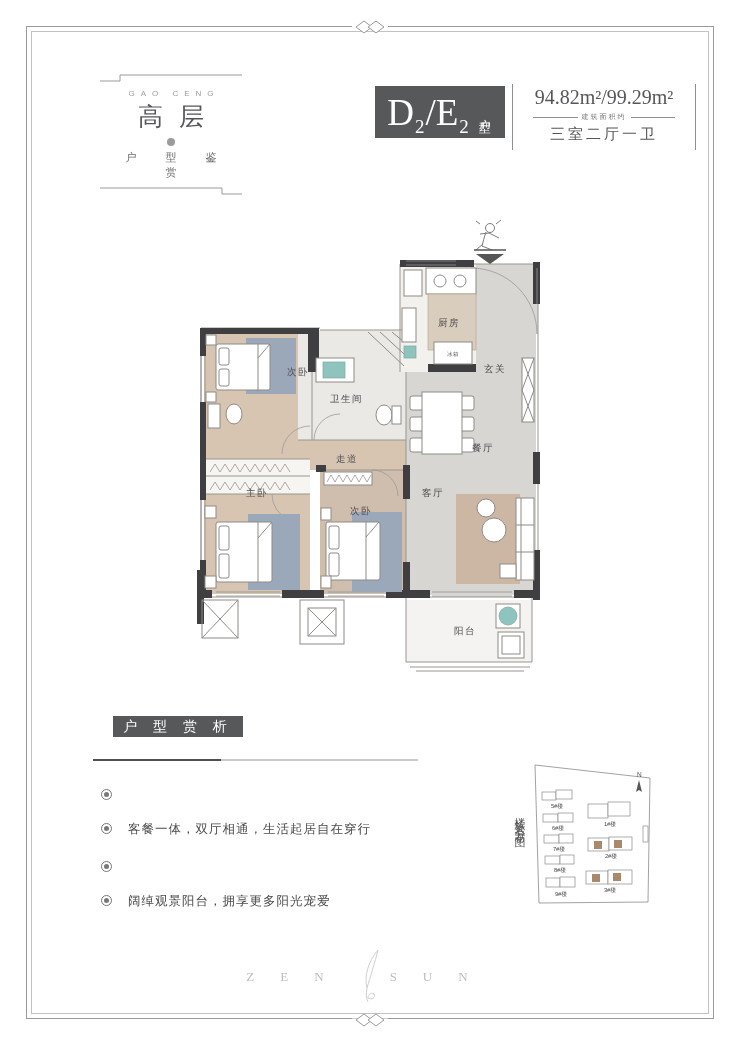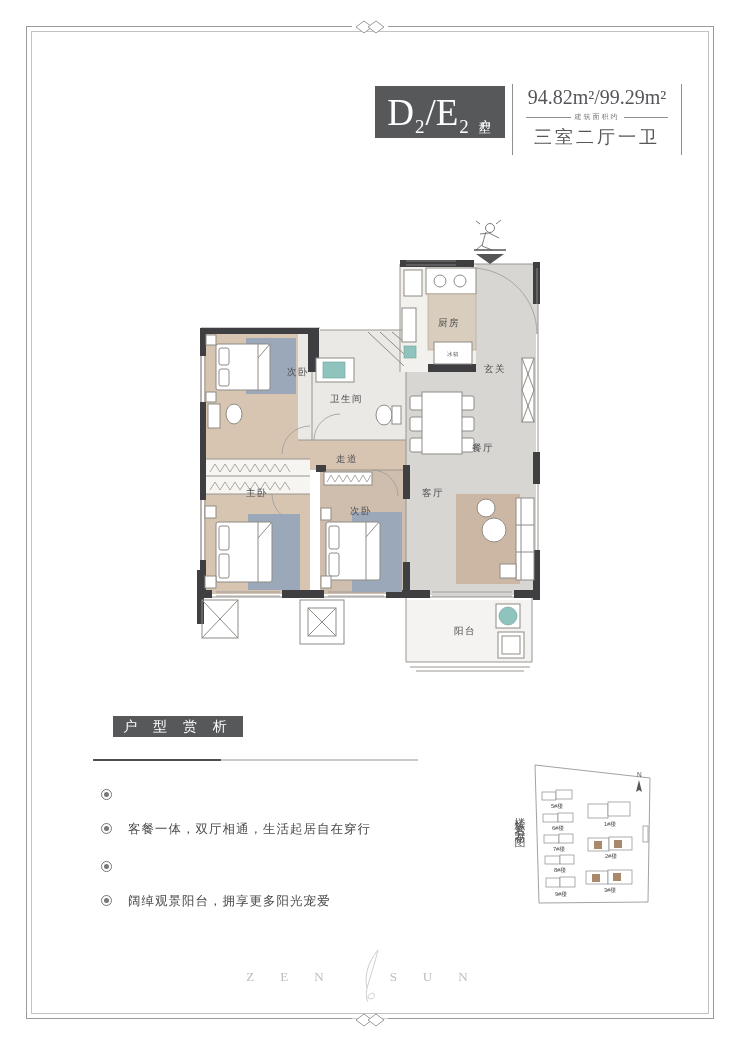--- a/index.html
+++ b/index.html
@@ -20,26 +20,26 @@
   .logo .tag{font-size:11px;letter-spacing:13px;color:#6d6d6d;margin-left:13px;margin-bottom:6px;}
 
   
   .unitbox{position:absolute;left:375px;top:86px;width:130px;height:52px;background:var(--accent_dark);
            color:#fff;display:flex;align-items:center;justify-content:center;font-family:"Liberation Serif",serif;}
   .unitbox .big{font-size:37px;line-height:1;}
   .unitbox .sub{font-size:19px;line-height:1;align-self:flex-end;margin:0 1px 2px 1px;}
   .unitbox .suffix{writing-mode:vertical-rl;font-size:12px;letter-spacing:3px;margin-left:6px;
                    font-family:"Liberation Sans",sans-serif;}
   .areainfo{position:absolute;left:512px;top:84px;width:158px;text-align:center;
-            border-left:1px solid #8f8f8f;border-right:1px solid #8f8f8f;padding:2px 5px 6px;}
+            border-left:1px solid #8f8f8f;border-right:1px solid #8f8f8f;padding:2px 12px 6px;}
   .areainfo .area{font-family:"Liberation Serif",serif;font-size:20px;color:#55565a;}
   .areainfo .divider{display:flex;align-items:center;margin:3px 8px;}
   .areainfo .divider .ln{flex:1;height:1px;background:#8f8f8f;}
   .areainfo .divider .note{font-size:7px;letter-spacing:2px;color:#77787b;padding:0 4px;}
-  .areainfo .rooms{font-size:18px;letter-spacing:3px;color:#55565a;margin-top:2px;}
+  .areainfo .rooms{font-size:15px;letter-spacing:3px;color:#55565a;margin-top:2px;}
 
   
   .floorplan{position:absolute;left:188px;top:212px;}
   .fp-label{font-size:9.5px;letter-spacing:1.5px;fill:#4c4c4e;}
   .fp-label-sm{font-size:5.5px;letter-spacing:.5px;fill:#5a5a5c;}
   .f-wood{fill:var(--wood);} .f-wood2{fill:#cfbead;}
   .f-marble{fill:var(--marble);} .f-tile{fill:#ebe9e6;} .f-kit{fill:#f2f1ee;}
   .f-wall{fill:var(--wall);} .f-rug{fill:var(--rug);} .f-teal{fill:var(--teal);}
   .f-counter{fill:#d9cdbd;} .f-balc{fill:#f4f3f1;} .f-lrug{fill:#ccb6a4;}
   .s-thin{stroke:#9a958f;stroke-width:1;fill:none;}
@@ -89,20 +89,32 @@
     <rect x="0" y="6.5" width="36" height="3" fill="#fff"></rect>
     <polygon points="4,8 12,2 20,8 12,14" fill="#fff" stroke="#9a9a9a" stroke-width="1"></polygon>
     <polygon points="16,8 24,2 32,8 24,14" fill="#fff" stroke="#9a9a9a" stroke-width="1"></polygon>
   </svg>
   <svg class="knot bottom" viewBox="0 0 36 16">
     <rect x="0" y="6.5" width="36" height="3" fill="#fff"></rect>
     <polygon points="4,8 12,2 20,8 12,14" fill="#fff" stroke="#9a9a9a" stroke-width="1"></polygon>
     <polygon points="16,8 24,2 32,8 24,14" fill="#fff" stroke="#9a9a9a" stroke-width="1"></polygon>
   </svg>
 
+  <div class="logo">
+    <svg class="bracket" width="146" height="10">
+      <path d="M2,9 H22 V3 H144" stroke="#9a9a9a" stroke-width="1" fill="none"></path>
+    </svg>
+    <div class="en">GAO CENG</div>
+    <div class="cn">高层</div>
+    <div class="dot"></div>
+    <div class="tag">户 型 鉴 赏</div>
+    <svg class="bracket" width="146" height="10">
+      <path d="M2,2 H124 V8 H144" stroke="#9a9a9a" stroke-width="1" fill="none"></path>
+    </svg>
+  </div>
 
   <div class="unitbox">
     <span class="big">D</span>
     <span class="sub">2</span>
     <span class="big">/</span>
     <span class="big">E</span>
     <span class="sub">2</span>
     <span class="suffix">户型</span>
   </div>
   <div class="areainfo">

